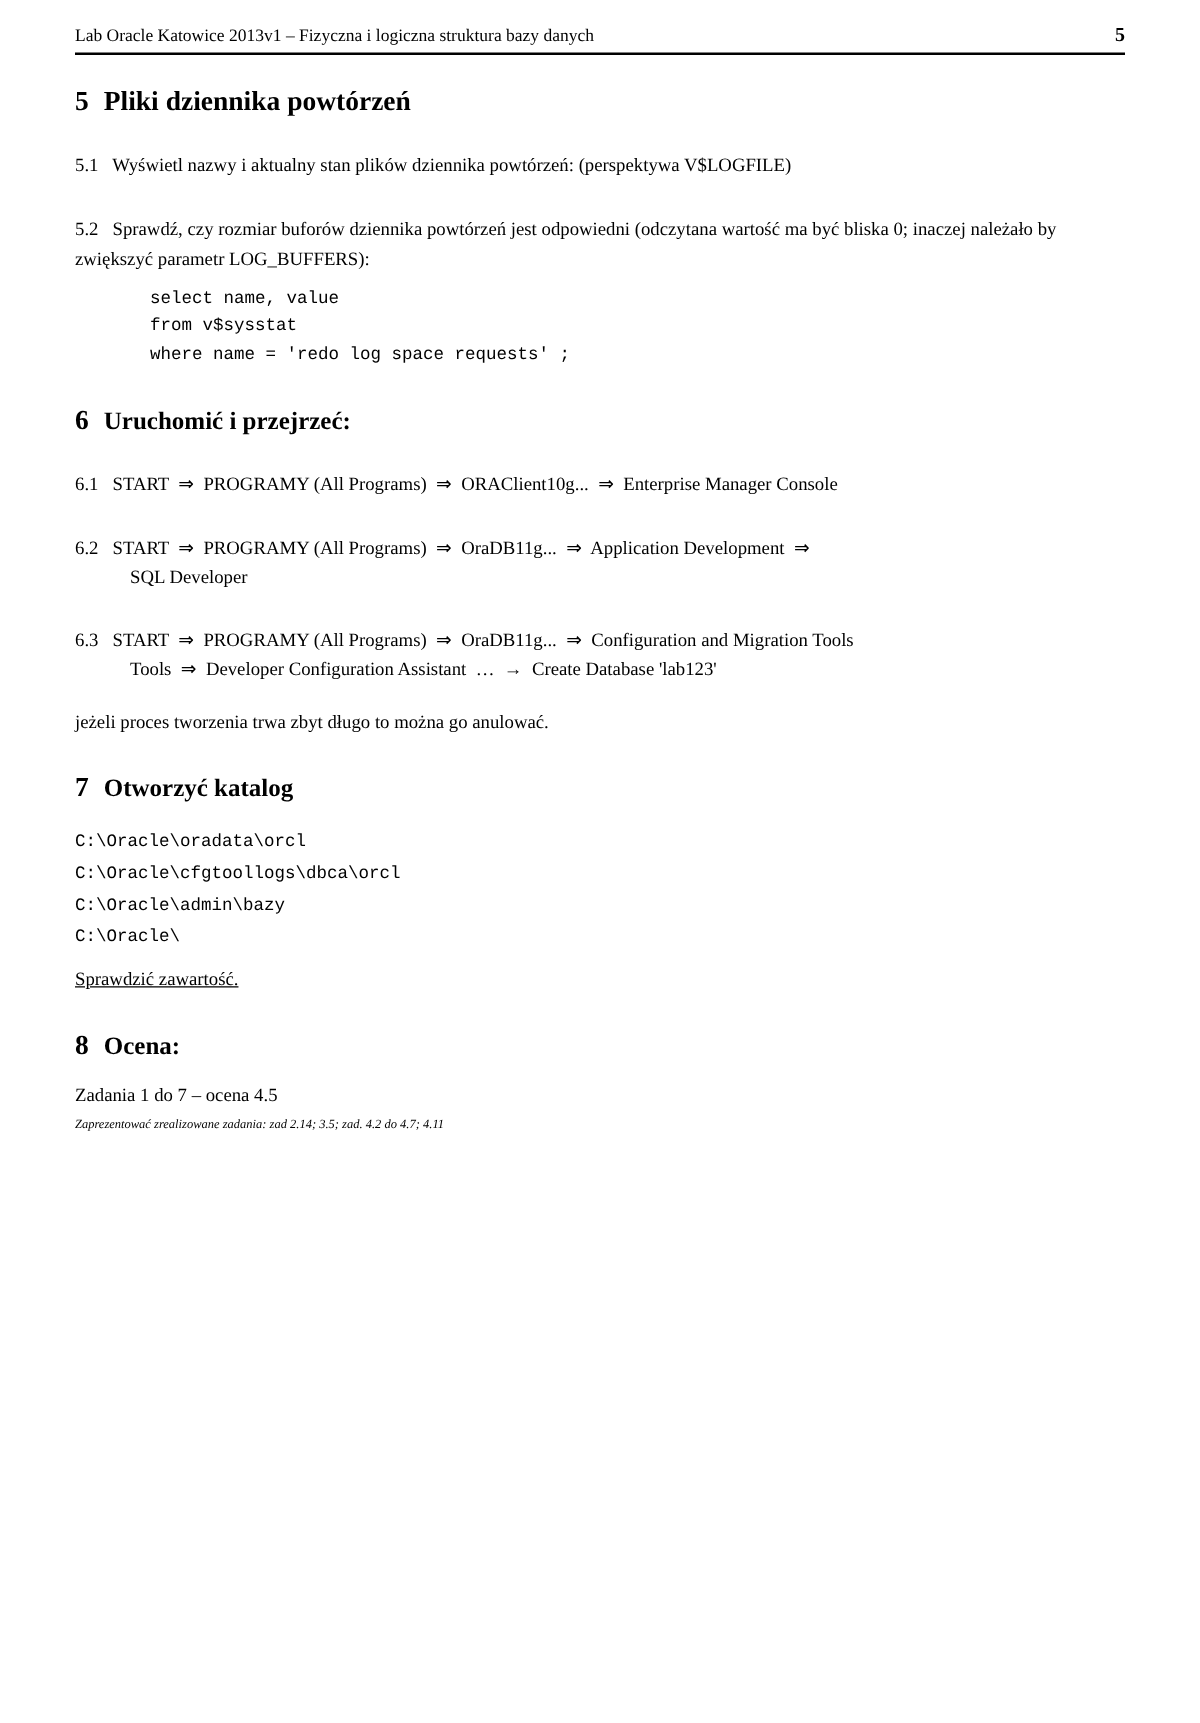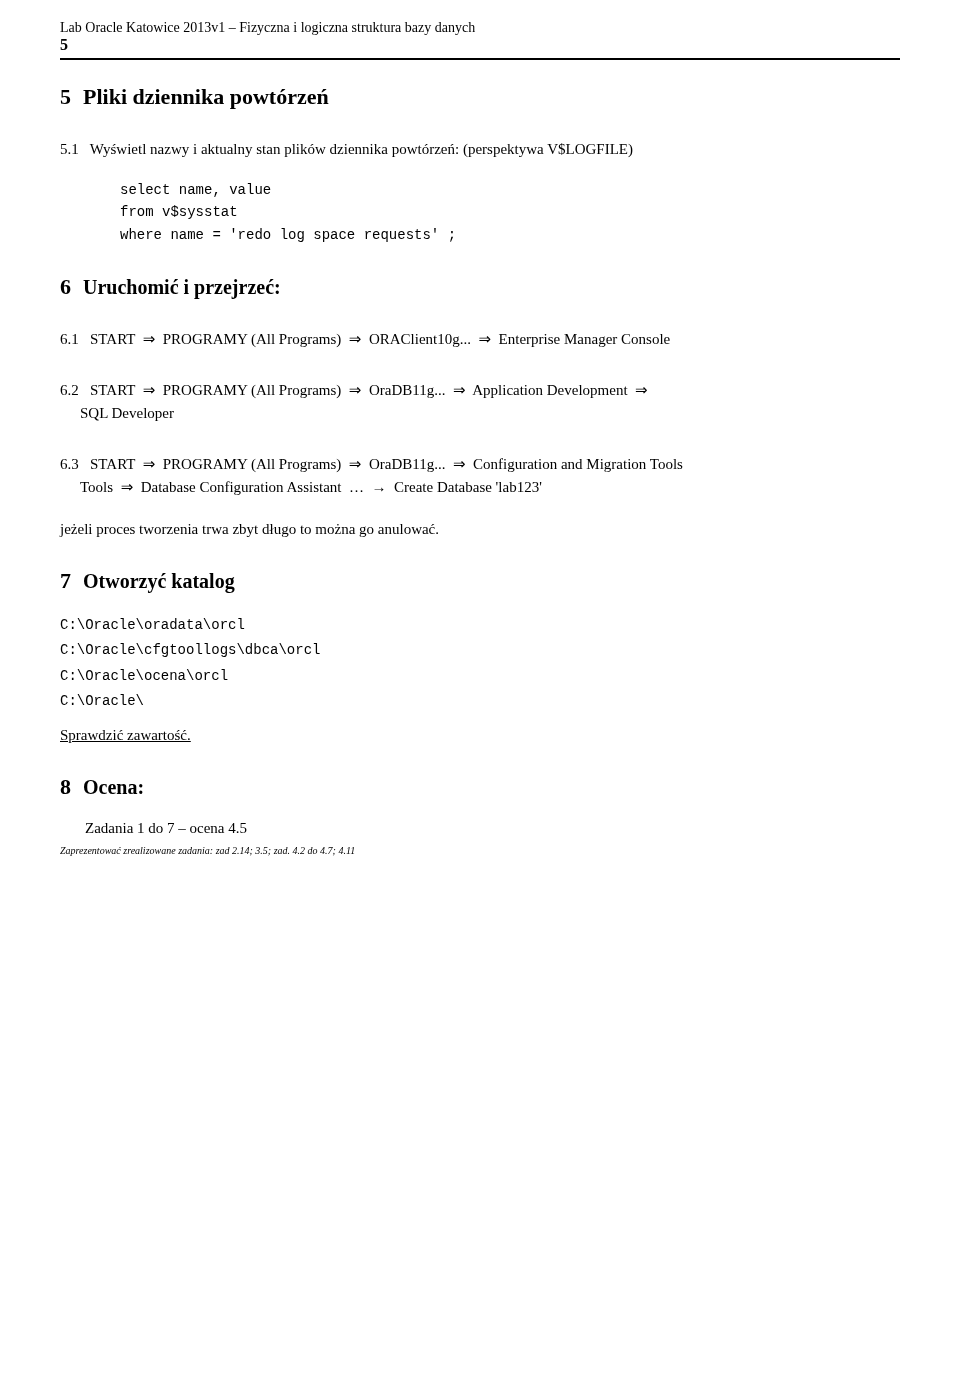--- a/index.html
+++ b/index.html
@@ -15,21 +15,20 @@
       width: 960px;
       padding: 20px 60px 40px 60px;
     }
     .page-header {
       display: flex;
       justify-content: space-between;
       align-items: baseline;
       border-bottom: 2px solid #000;
       padding-bottom: 4px;
       margin-bottom: 24px;
-      flex-direction: column;
     }
     .header-left {
       font-size: 14px;
     }
     .page-number {
       font-size: 16px;
       font-weight: bold;
     }
     h1.section-title {
       font-size: 22px;
@@ -90,21 +89,21 @@
       margin-top: 20px;
     }
     .ocena-items {
       margin-left: 0;
       line-height: 1.7;
     }
     .section-block {
       margin-bottom: 24px;
     }
     .sub-text {
-      margin-left: 20px;
+      margin-left: 44px;
       line-height: 1.55;
     }
   </style>
 </head>
 <body>
 
 <div class="page-header">
   <span class="header-left">Lab  Oracle      Katowice 2013v1 – Fizyczna i logiczna struktura bazy danych</span>
   <span class="page-number">5</span>
 </div>
@@ -116,20 +115,24 @@
   </h1>
 
   <div class="subsection">
     <div class="path-line">
       <span>5.1</span>&nbsp;&nbsp;
       <span>Wyświetl nazwy i aktualny stan plików dziennika powtórzeń: (perspektywa V$LOGFILE)</span>
     </div>
   </div>
 
   <div class="subsection">
+    <div class="path-line">
+      <span>5.2</span>&nbsp;&nbsp;
+      <span>Sprawdź, czy rozmiar buforów dziennika powtórzeń jest odpowiedni (odczytana wartość ma być bliska 0; inaczej należało by zwiększyć parametr LOG_BUFFERS):</span>
+    </div>
     <pre class="code-block">select name, value
 from v$sysstat
 where name = 'redo log space requests' ;</pre>
   </div>
 </div>
 
 <div class="section-block">
   <h2 class="section-title">
     <span class="section-num">6</span>
     <span>Uruchomić i przejrzeć:</span>
@@ -170,49 +173,49 @@
       &nbsp;<span>⇒</span>&nbsp;
       <span>PROGRAMY (All Programs)</span>
       &nbsp;<span>⇒</span>&nbsp;
       <span>OraDB11g...</span>
       &nbsp;<span>⇒</span>&nbsp;
       <span>Configuration and Migration Tools</span>
     </div>
     <div class="sub-text">
       <span>Tools</span>
       &nbsp;<span>⇒</span>&nbsp;
-      <span>Database Configuration Assistant</span>
+      <span>Developer Configuration Assistant</span>
       &nbsp;<span>…</span>
       &nbsp;<span>→</span>&nbsp;
       <span>Create Database 'lab123'</span>
     </div>
   </div>
 
   <div class="note-line">jeżeli proces tworzenia trwa zbyt długo to można go anulować.</div>
 </div>
 
 <div class="section-block">
   <h2 class="section-title">
     <span class="section-num">7</span>
     <span>Otworzyć katalog</span>
   </h2>
 
   <div class="catalog-section">
     <div class="catalog-paths">
     <div>C:\Oracle\oradata\orcl</div>
         <div>C:\Oracle\cfgtoollogs\dbca\orcl</div>
-        <div>C:\Oracle\ocena\orcl</div>
+        <div>C:\Oracle\admin\bazy</div>
         <div>C:\Oracle\</div>
       </div>
     <div class="sprawdzic">Sprawdzić zawartość.</div>
   </div>
 </div>
 
 <div class="section-block ocena-section">
   <h2 class="section-title">
     <span class="section-num">8</span>
     <span>Ocena:</span>
   </h2>
   <div class="ocena-items">
-  <div style="line-height: 1.7; font-size: 15px; margin-left: 25px;">Zadania 1 do 7 – ocena 4.5</div>
+  <div style="line-height: 1.7; font-size: 15px;">Zadania 1 do 7 – ocena 4.5</div>
       <div style="line-height: 1.7; font-size: 10px; font-style: italic;">Zaprezentować zrealizowane zadania: zad 2.14; 3.5;  zad. 4.2 do 4.7;  4.11</div>
     </div>
 </div>
 
 </body></html>

